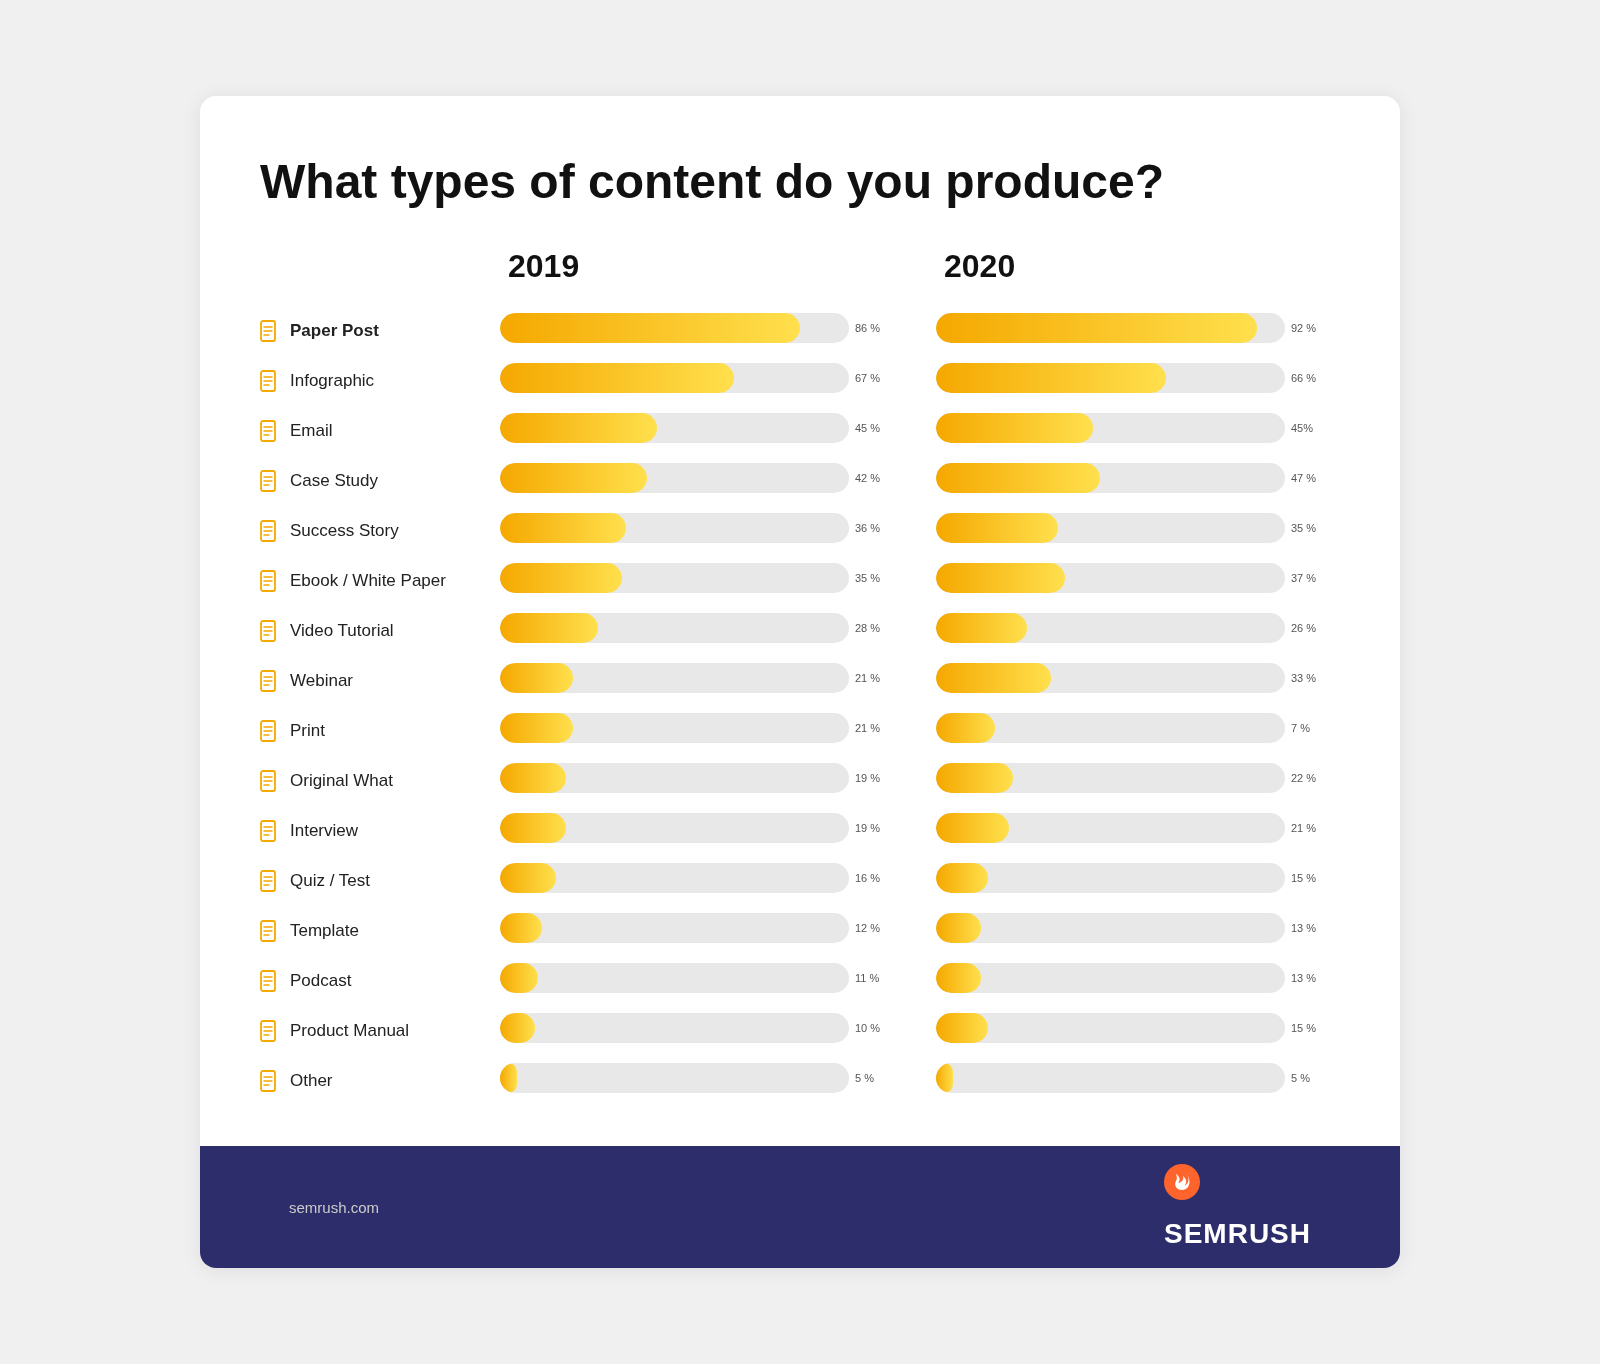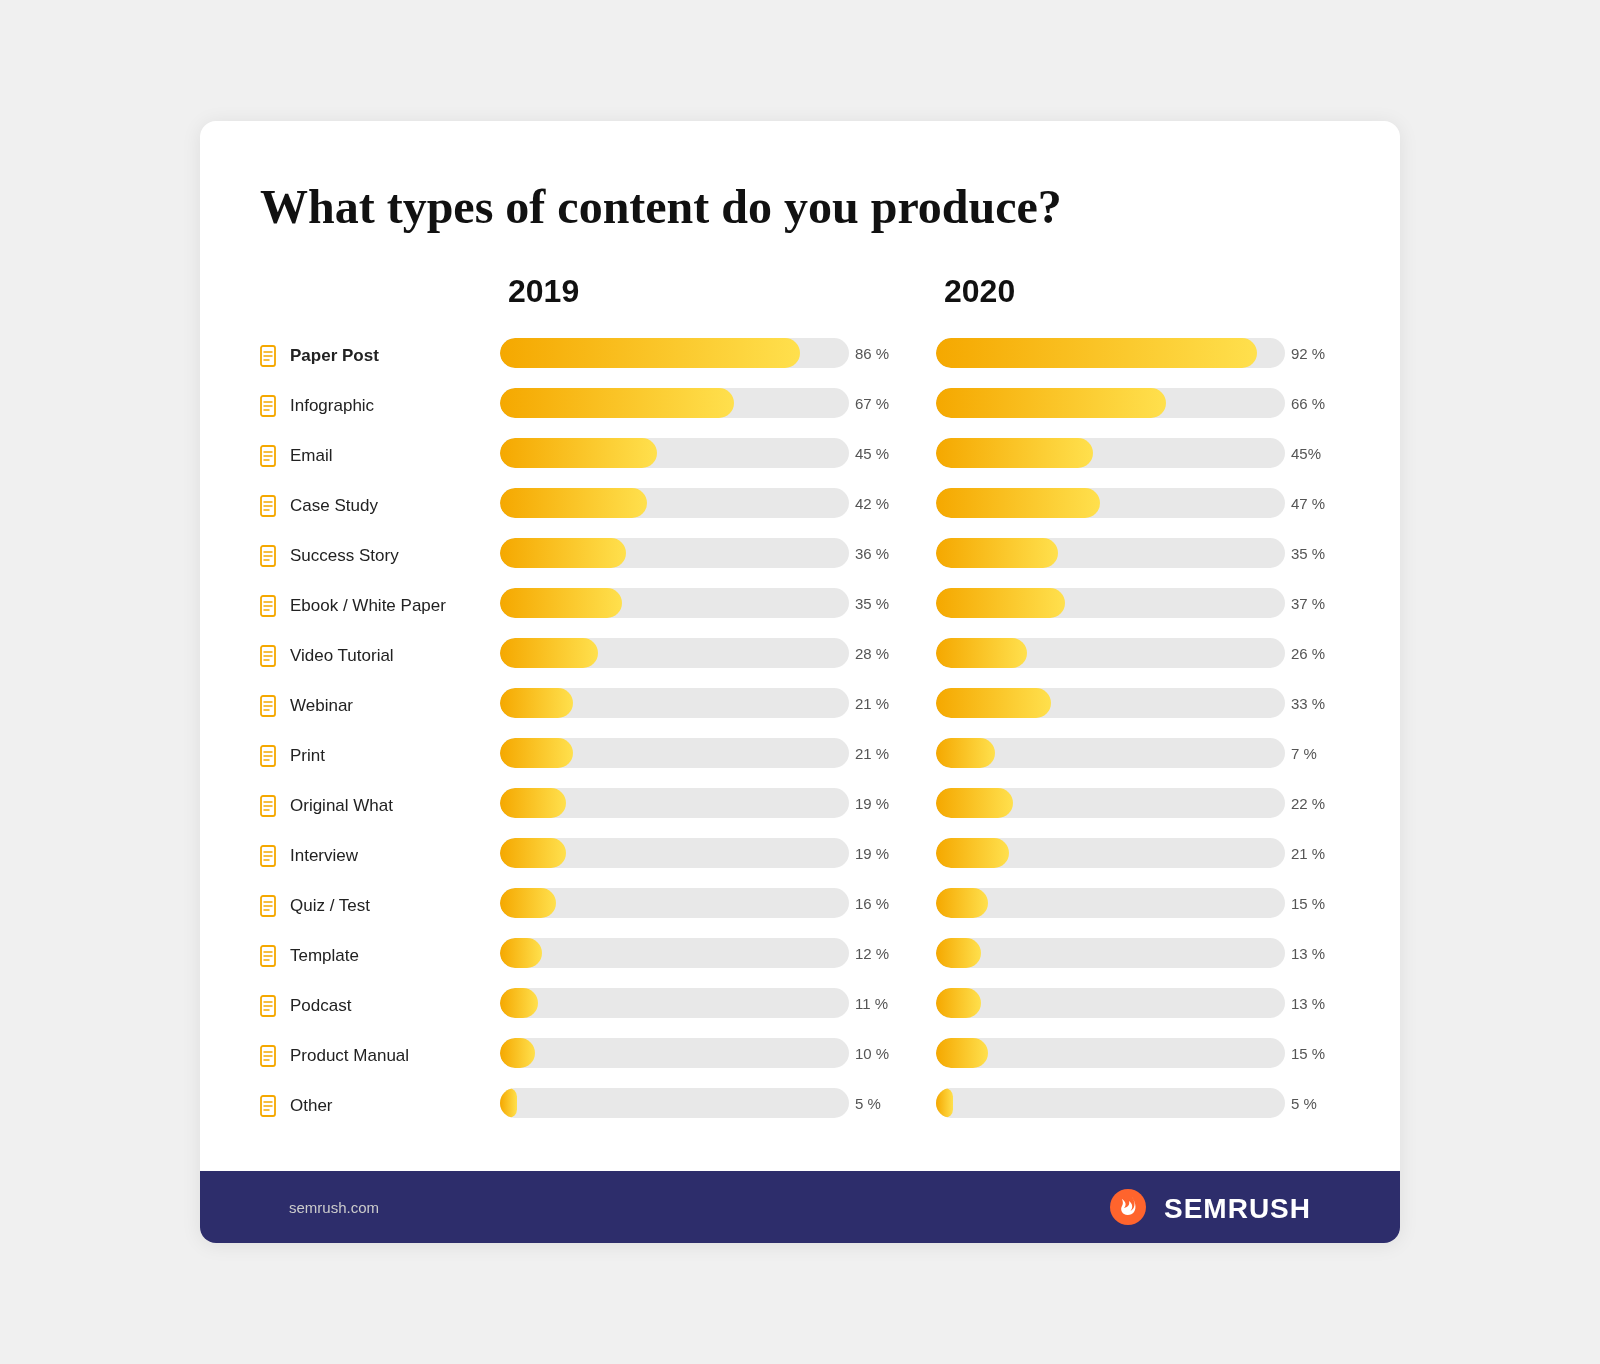--- a/index.html
+++ b/index.html
@@ -18,21 +18,20 @@
       padding: 60px 60px 0 60px;
       overflow: hidden;
       box-shadow: 0 2px 20px rgba(0,0,0,0.08);
     }
     .main-title {
       font-size: 48px;
       font-weight: 900;
       color: #111;
       margin-bottom: 40px;
       line-height: 1.1;
-      font-family: Liberation Serif, serif;
     }
     .chart-area {
       display: flex;
       gap: 0;
     }
     .labels-col {
       width: 240px;
       flex-shrink: 0;
     }
     .bars-section {
@@ -85,21 +84,21 @@
       background: linear-gradient(90deg, #f5a800 0%, #ffe04d 100%);
       position: absolute;
       left: 0;
       top: 0;
     }
     .bar-pct {
       position: absolute;
       right: -52px;
       top: 50%;
       transform: translateY(-50%);
-      font-size: 15px;
+      font-size: 11px;
       color: #555;
       white-space: nowrap;
       width: 46px;
       margin-left: 39px;
     }
     .bar-wrapper {
       position: relative;
       width: calc(100% - 55px);
     }
     .footer {
@@ -109,22 +108,23 @@
       display: flex;
       align-items: center;
       justify-content: space-between;
     }
     .footer-domain {
       color: #ccc;
       font-size: 15px;
     }
     .footer-brand {
       display: flex;
-      align-items: flex-end;
+      align-items: flex-start;
       gap: 18px;
+      flex-direction: column;
     }
     .footer-brand .brand-name {
       color: #fff;
       font-size: 28px;
       font-weight: 900;
       letter-spacing: 1px;
     }
     
     .doc-icon {
       display: inline-flex;

